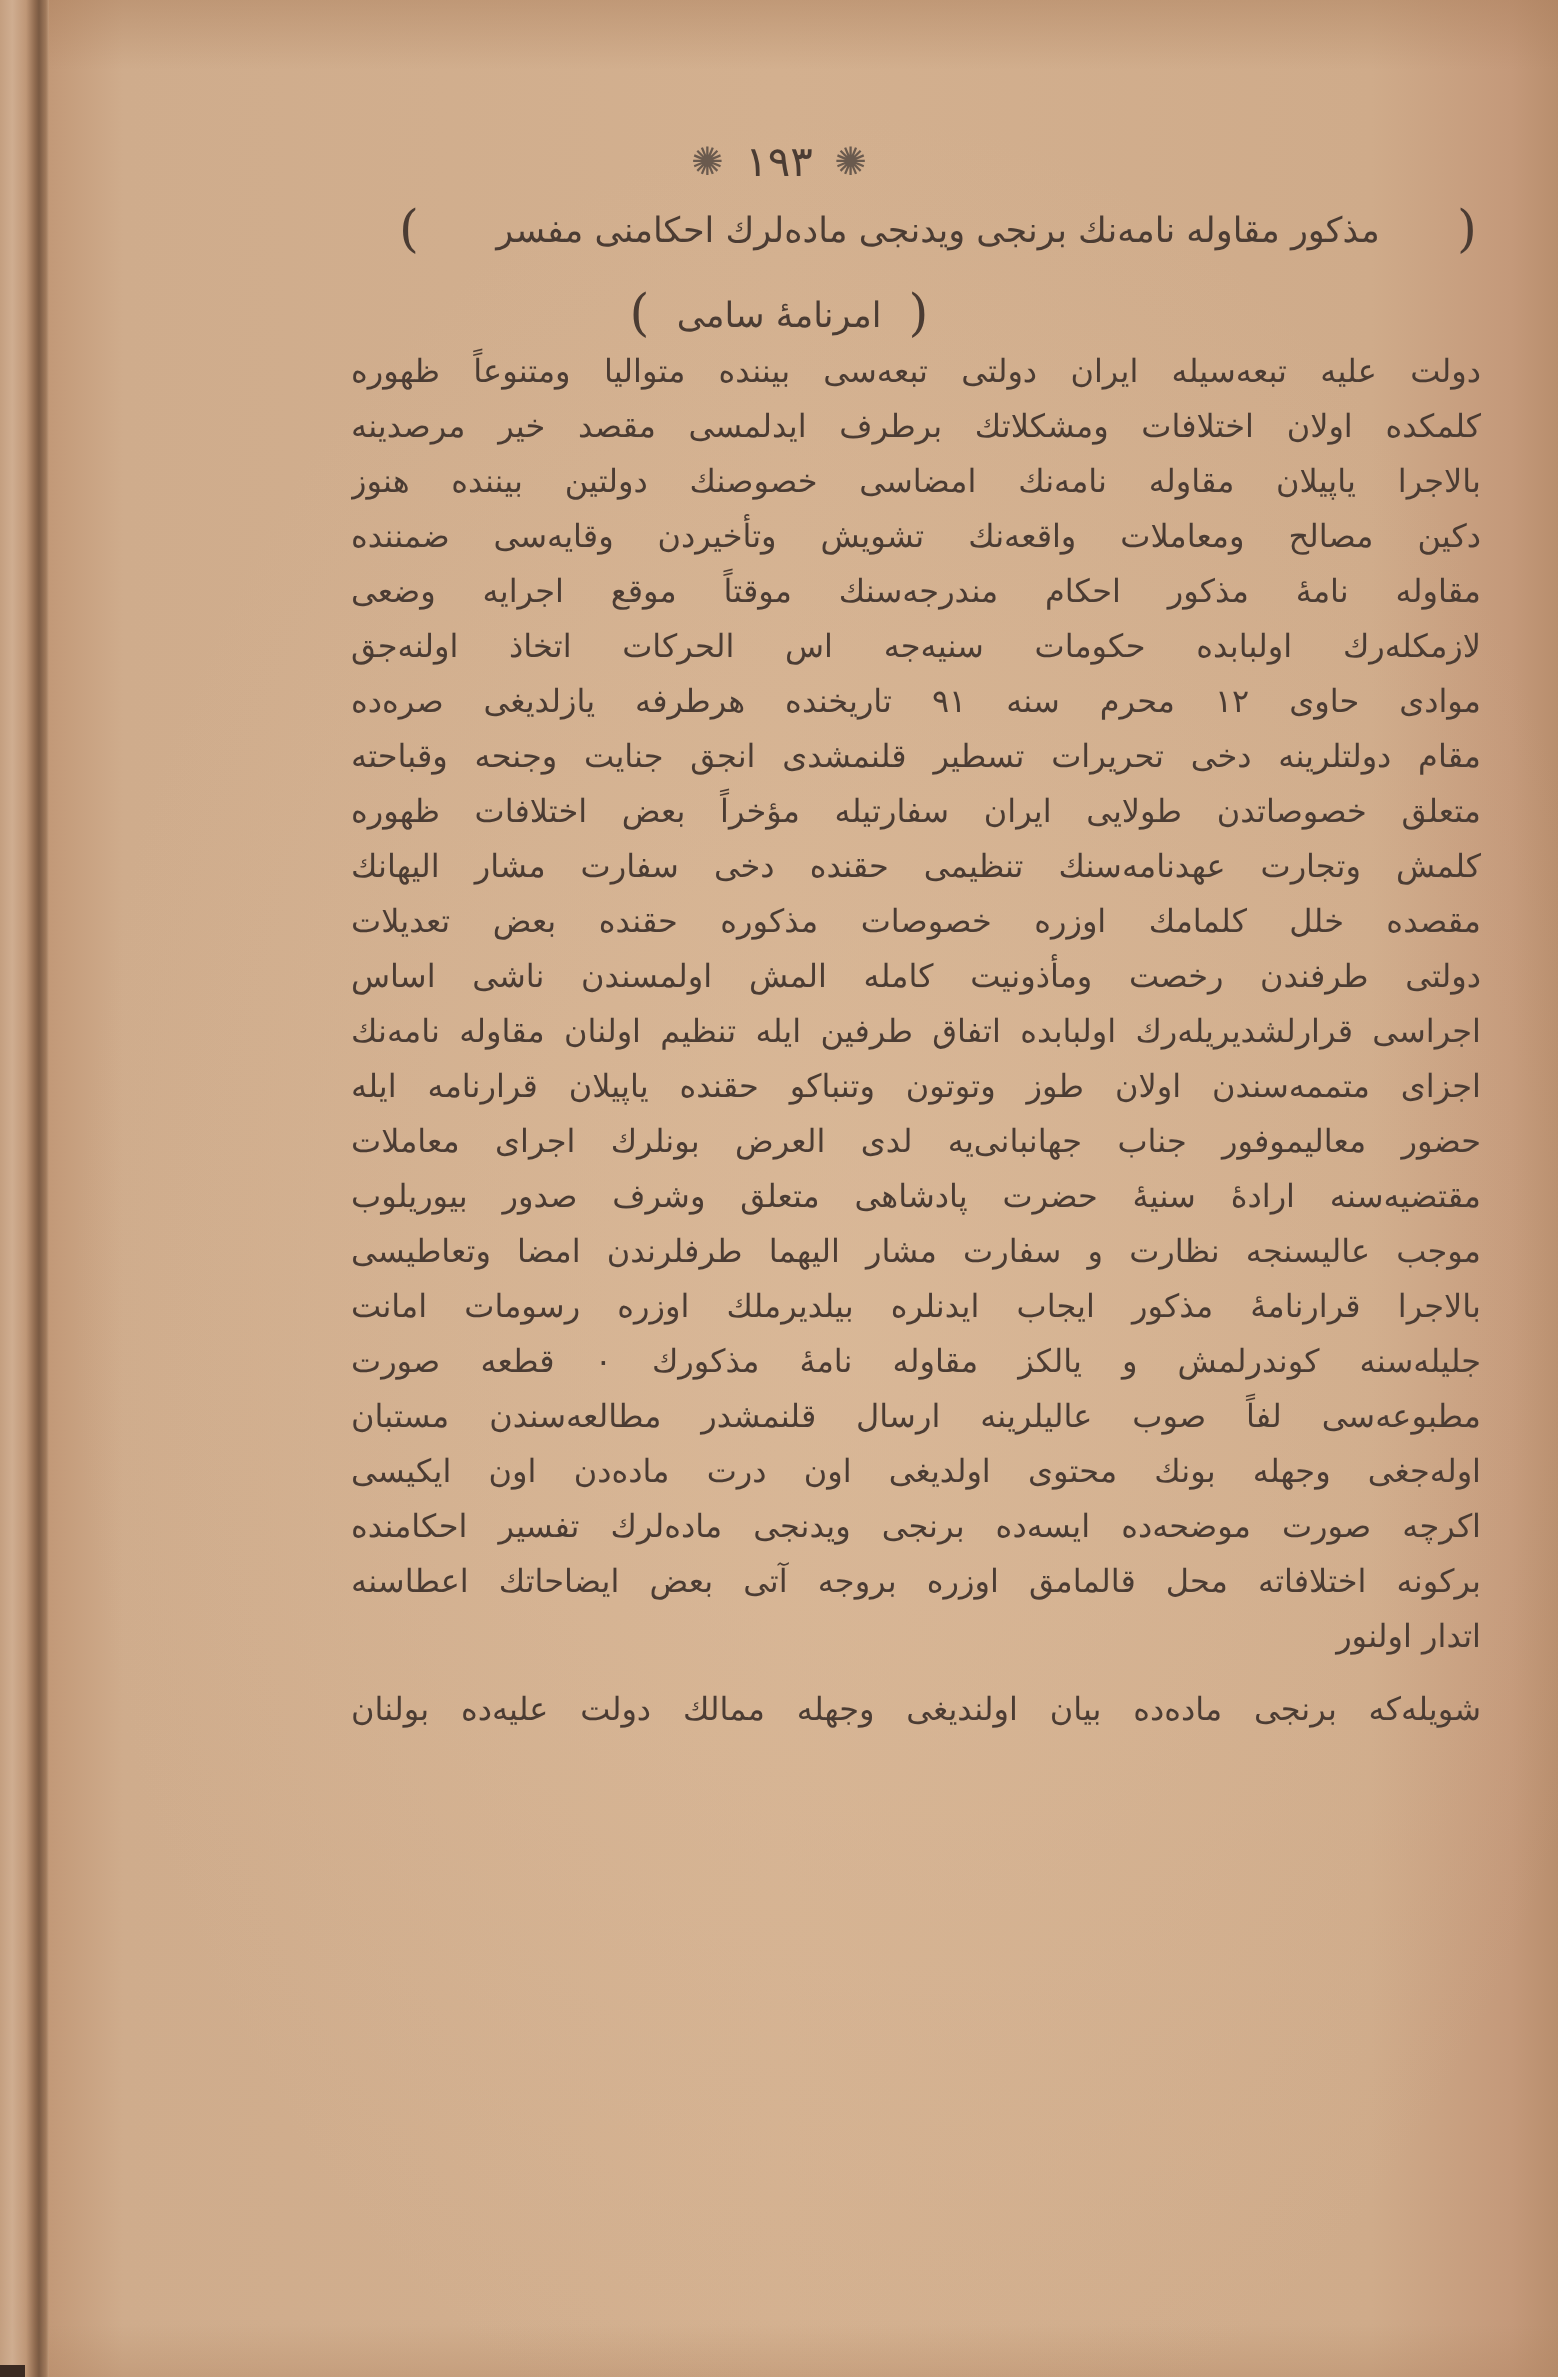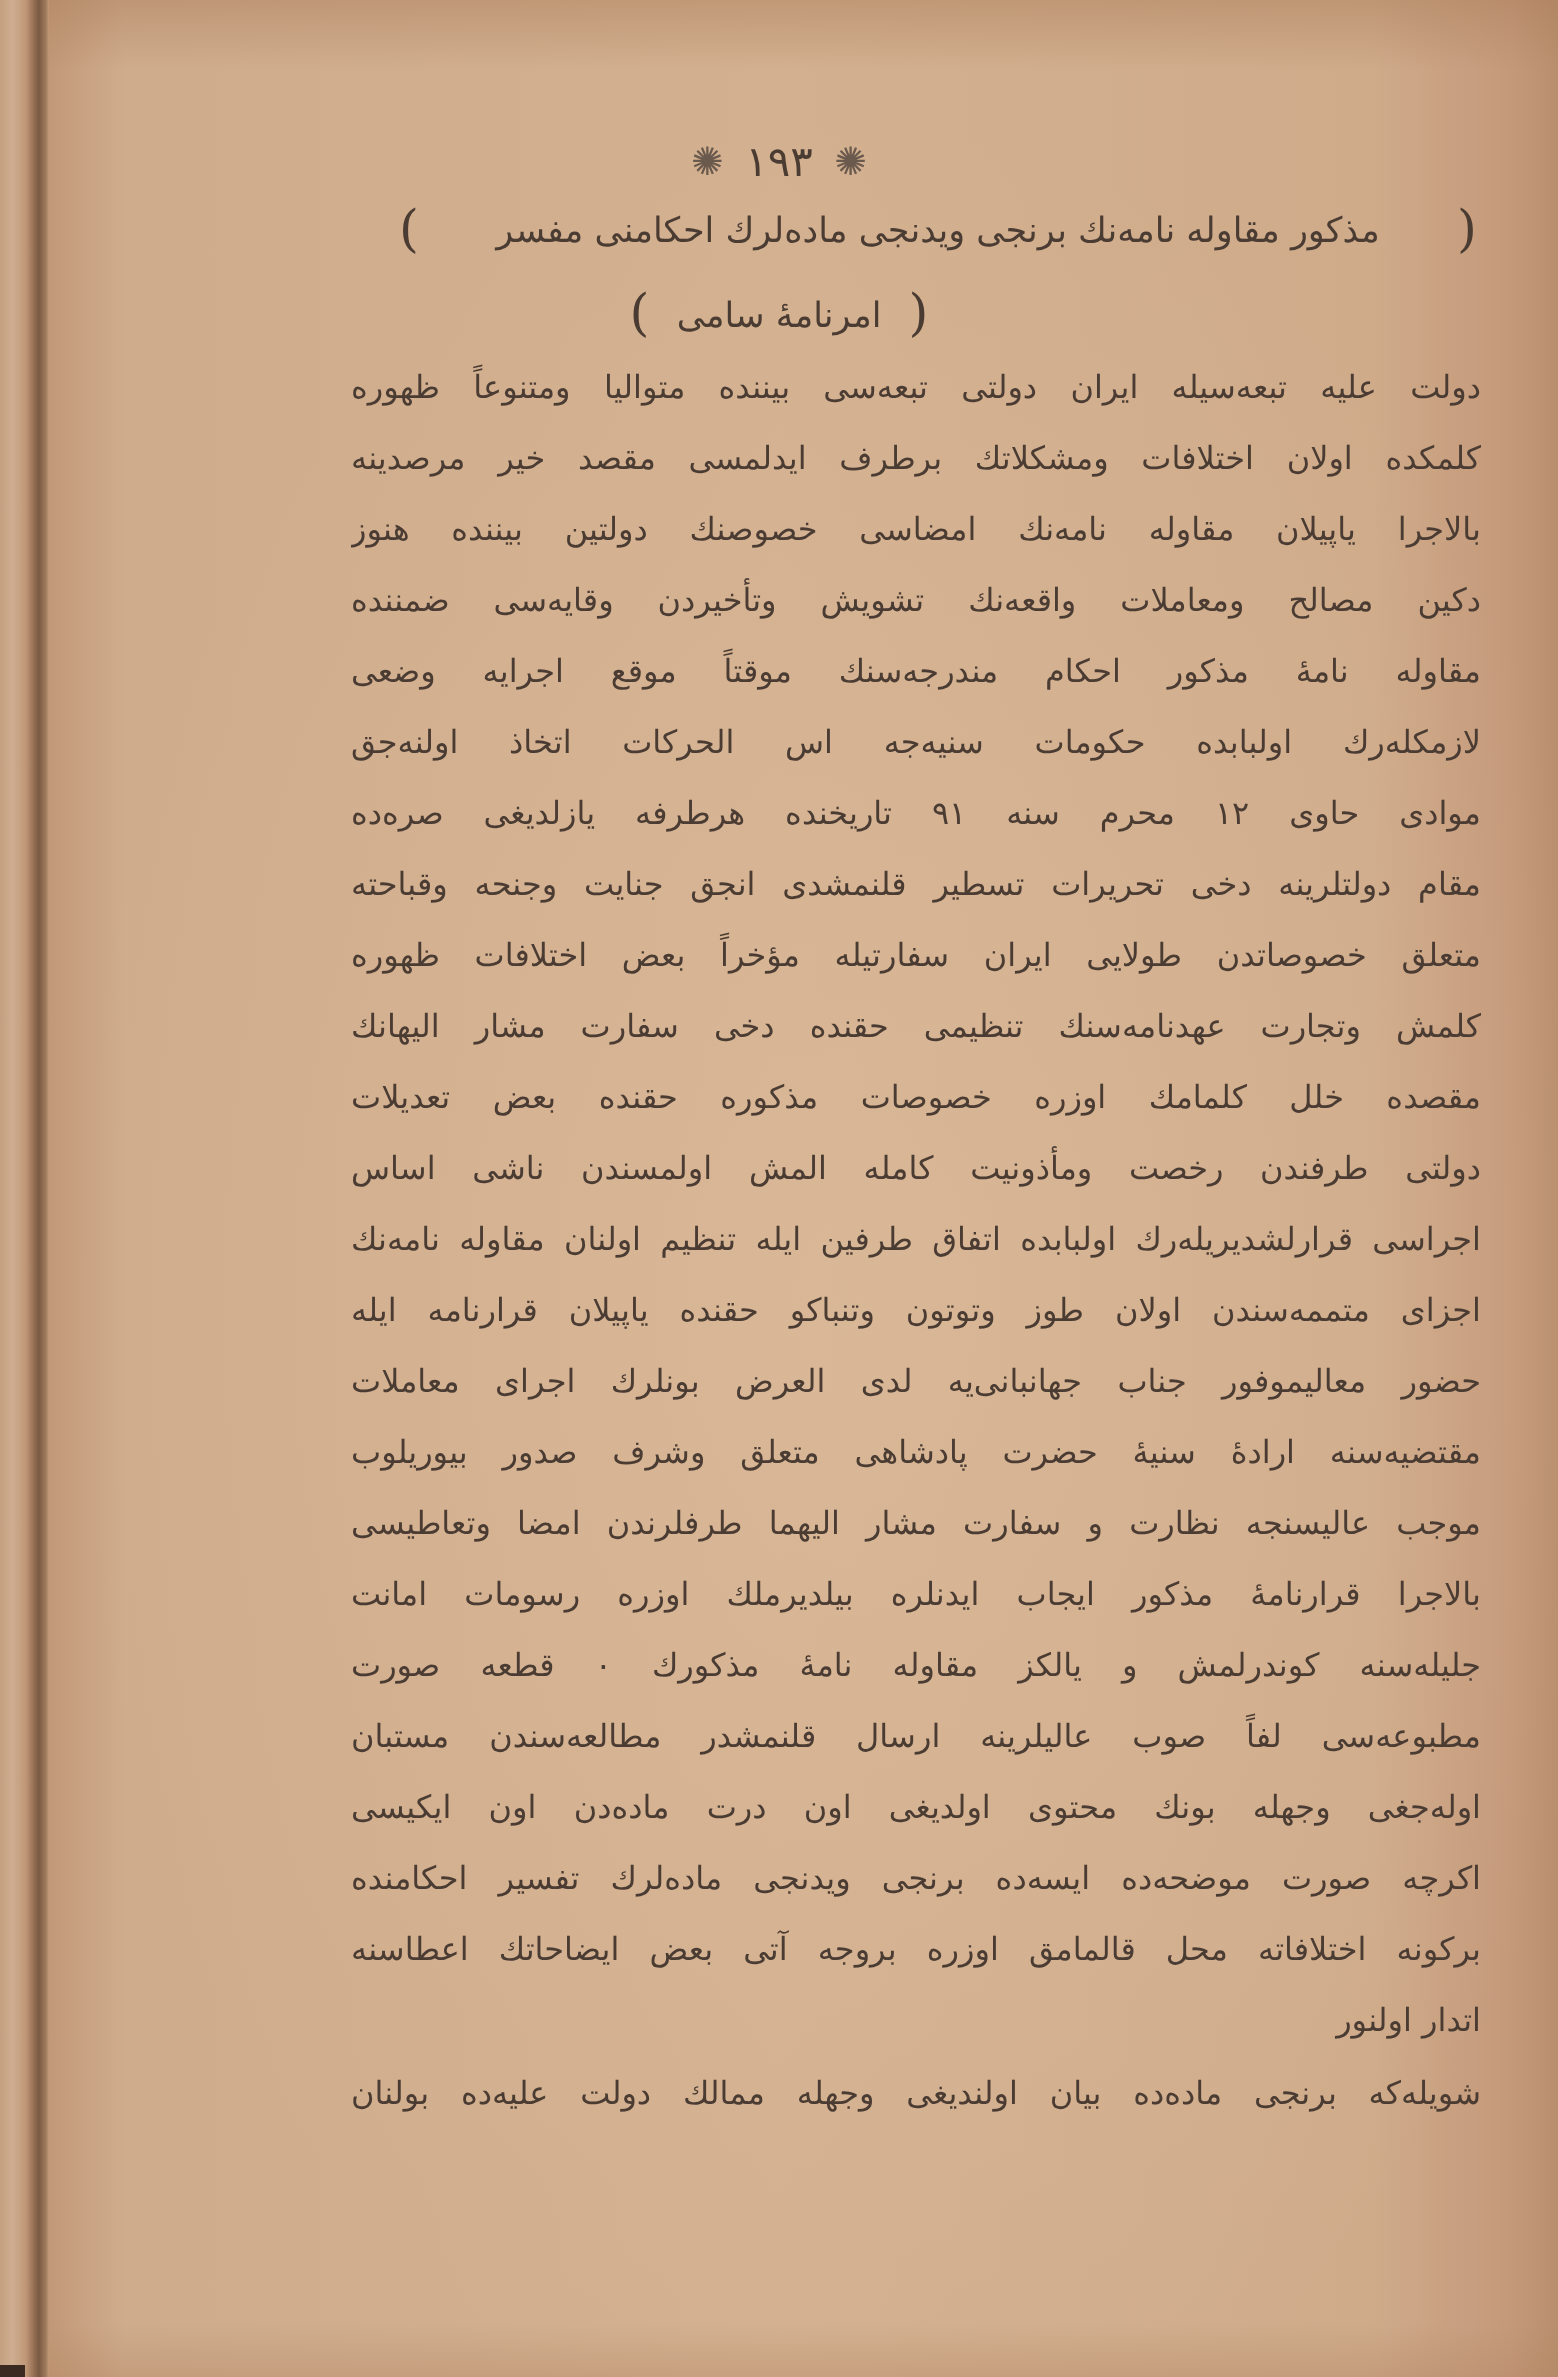--- a/index.html
+++ b/index.html
@@ -125,21 +125,20 @@
       direction: rtl;
     }
     .line {
       height: 55px;
       line-height: 54px;
       font-size: 32px;
       text-align: justify;
       text-align-last: justify;
       white-space: nowrap;
       overflow: hidden;
-      margin-top: 16px;
     }
     .line.short {
       text-align-last: right;
       text-align: right;
     }
     .line.final {
       margin-top: 18px;
     }
   </style>
 </head>

